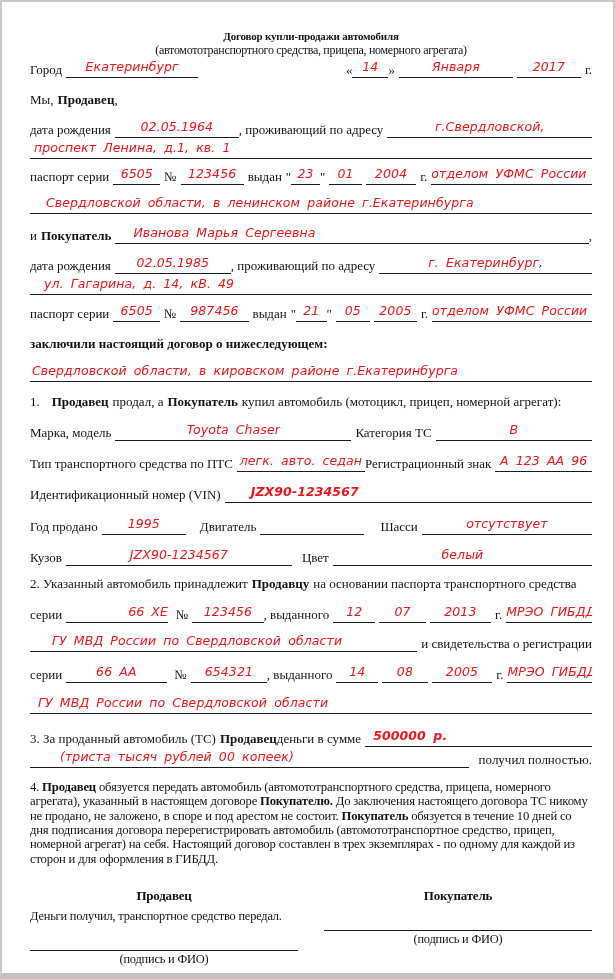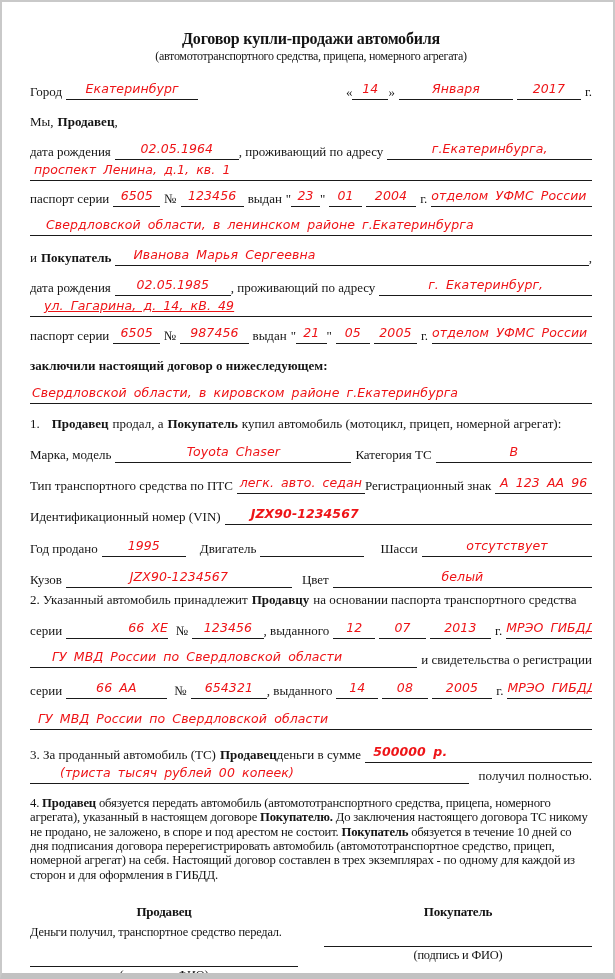--- a/index.html
+++ b/index.html
@@ -12,21 +12,21 @@
     border-bottom:6px solid #c2c2c2;
     padding:20px 21px 0 28px;
     font-family:"Liberation Serif", serif;
     font-size:13px;
     color:#141414;
     overflow:hidden;
   }
   .title{
     text-align:center;
     font-weight:bold;
-    font-size:16px;
+    font-size:11px;
     letter-spacing:-0.2px;
     margin-top:8px;
   }
   .subtitle{
     text-align:center;
     font-size:12px;
     letter-spacing:-0.3px;
     margin-top:1px;
   }
   .row{
@@ -73,21 +73,21 @@
   .sig-hint{text-align:center;font-size:12.4px;margin-top:1px;}
 </style>
 </head>
 <body>
 
 <div class="sheet">
 
   <div class="title">Договор купли-продажи  автомобиля</div>
   <div class="subtitle">(автомототранспортного средства, прицепа, номерного агрегата)</div>
 
-  <div class="row" style="margin-top:16px;">
+  <div class="row" style="">
     <span>Город</span>
     <span class="u fill" style="width:132px;">Екатеринбург</span>
     <span class="dategroup">
       <span>«</span>
       <span class="u fill nml" style="width:36px;">14</span>
       <span class="nml">»</span>
       <span class="u fill" style="width:114px;">Января</span>
       <span class="u fill" style="width:64px;">2017</span>
       <span>г.</span>
     </span>
@@ -96,21 +96,21 @@
   <div class="row" style="margin-top:10px;">
     <span>Мы,</span>
     <span class="b">Продавец</span>
     <span class="nml">,</span>
   </div>
 
   <div class="row" style="margin-top:10px;">
     <span>дата рождения</span>
     <span class="u fill" style="width:124px;">02.05.1964</span>
     <span class="nml">, проживающий по адресу</span>
-    <span class="u fill grow">г.Екатеринбурга,</span>
+    <span class="u fill grow">г.Свердловской,</span>
   </div>
   <div class="row" style="margin-top:1px;">
     <span class="u fill grow tl" style="padding-left:4px;">проспект   Ленина,   д.1,  кв. 1</span>
   </div>
 
   <div class="row" style="margin-top:6px;">
     <span>паспорт серии</span>
     <span class="u fill" style="width:52px;">6505</span>
     <span>№</span>
     <span class="u fill" style="width:70px;">123456</span>
@@ -134,21 +134,21 @@
     <span class="nml">,</span>
   </div>
 
   <div class="row" style="margin-top:10px;">
     <span>дата рождения</span>
     <span class="u fill" style="width:116px;">02.05.1985</span>
     <span class="nml">, проживающий по адресу</span>
     <span class="u fill grow">г. Екатеринбург,</span>
   </div>
   <div class="row" style="margin-top:1px;">
-    <span class="u fill grow tl" style="padding-left:14px;text-decoration:underline;">ул.  Гагарина,   д.  14, кВ.  49</span>
+    <span class="u fill grow tl" style="padding-left:14px;">ул.  Гагарина,   д.  14, кВ.  49</span>
   </div>
 
   <div class="row" style="margin-top:7px;">
     <span>паспорт серии</span>
     <span class="u fill" style="width:52px;">6505</span>
     <span>№</span>
     <span class="u fill" style="width:76px;">987456</span>
     <span>выдан</span>
     <span>"</span>
     <span class="u fill nml" style="width:34px;">21</span>
@@ -202,21 +202,21 @@
     <span class="u fill grow">отсутствует</span>
   </div>
 
   <div class="row" style="margin-top:11px;">
     <span>Кузов</span>
     <span class="u fill" style="width:226px;">JZX90-1234567</span>
     <span style="margin-left:10px;">Цвет</span>
     <span class="u fill grow">белый</span>
   </div>
 
-  <div class="row" style="margin-top:0;">
+  <div class="row" style="margin-top:6px;">
     <span>2. Указанный автомобиль принадлежит</span>
     <span class="b">Продавцу</span>
     <span>на основании паспорта  транспортного средства</span>
   </div>
 
   <div class="row" style="margin-top:11px;">
     <span>серии</span>
     <span class="u fill" style="width:106px;text-align:right;">66  ХЕ</span>
     <span style="margin-left:8px;">№</span>
     <span class="u fill" style="width:74px;">123456</span>

